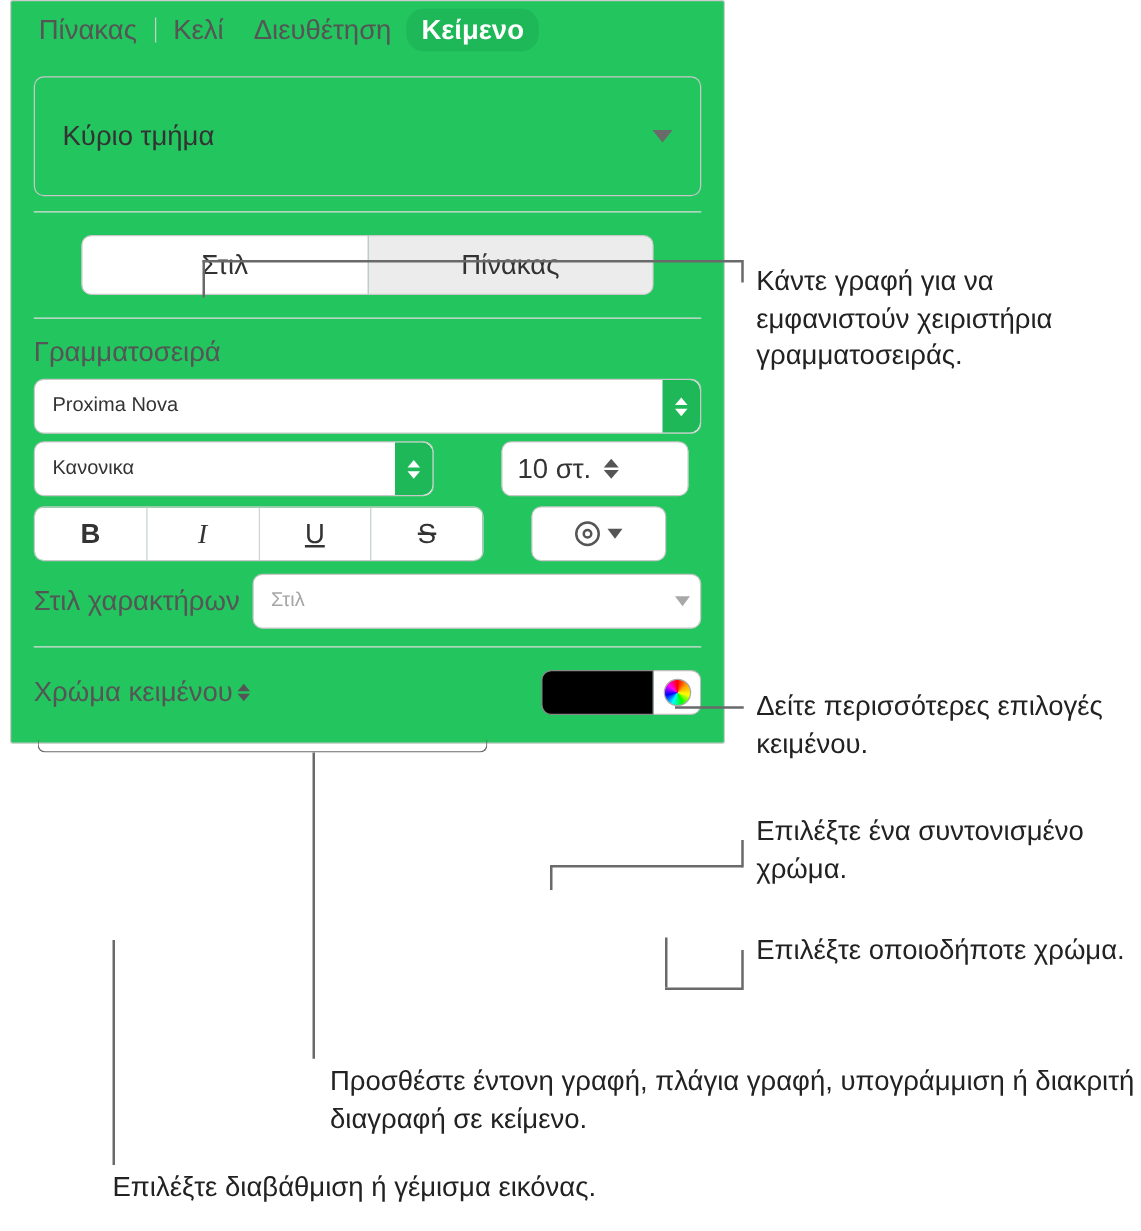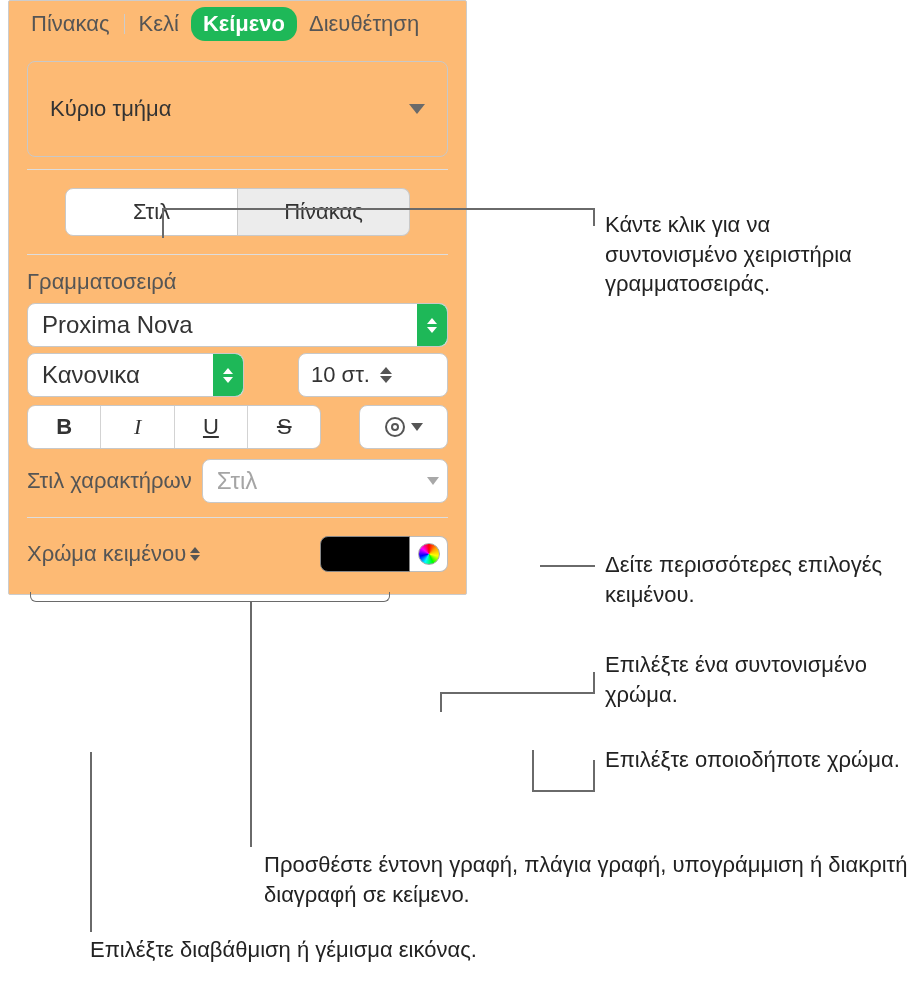--- a/index.html
+++ b/index.html
@@ -7,24 +7,24 @@
     font-family: -apple-system, "Helvetica Neue", Helvetica, Arial, sans-serif;
     background: #fff;
     width: 913px;
     height: 985px;
     position: relative;
     color: #333;
   }
   .panel {
     position: absolute;
     left: 8px; top: 0;
-    width: 459px;
+    width: 572px;
     border: 1px solid #ccc;
     border-radius: 2px;
-    background: #fdba74;
+    background: #22c55e;
   }
   .top-tabs {
     display: flex;
     align-items: center;
     gap: 0;
     padding: 6px 10px 8px;
     font-size: 22px;
     color: #555;
   }
   .top-tabs .tab {
@@ -85,21 +85,21 @@
     margin: 14px 18px 8px;
   }
   .row {
     display: flex; gap: 10px; align-items: center;
     margin: 6px 18px;
   }
   .dropdown {
     display: flex; align-items: center; justify-content: space-between;
     border: 1px solid #c8c8c8; border-radius: 8px;
     height: 44px; padding: 0 0 0 14px;
-    font-size: 24px; background: #fff;
+    font-size: 16px; background: #fff;
   }
   .dropdown.full { flex: 1; }
   .dd-knob {
     width: 30px; height: 100%;
     background: #1eb858;
     border-radius: 0 8px 8px 0;
     display: flex; flex-direction: column;
     align-items: center; justify-content: center;
     gap: 3px;
   }
@@ -200,22 +200,22 @@
   }
 </style>
 </head>
 <body>
 
 <div class="panel">
   <div class="top-tabs">
     <div class="tab">Πίνακας</div>
     <div class="sep"></div>
     <div class="tab">Κελί</div>
+    <div class="tab">Διευθέτηση</div>
     <div class="tab active">Κείμενο</div>
-    <div class="tab">Διευθέτηση</div>
   </div>
 
   <div class="section-select">
     <span>Κύριο τμήμα</span>
     <span class="chev-down"></span>
   </div>
 
   <div class="hr"></div>
 
   <div class="subtabs">
@@ -290,21 +290,21 @@
     </div>
     <div class="color-wells">
       <div class="well-black"></div>
       <div class="well-wheel">
         <div class="wheel"></div>
       </div>
     </div>
   </div>
 </div>
 
-<div class="callout" style="left:605px;top:210px;width:300px">Κάντε κλικ για να συντονισμένο χειριστήρια γραμματοσειράς.</div>
+<div class="callout" style="left:605px;top:210px;width:300px">Κάντε γραφή για να εμφανιστούν χειριστήρια γραμματοσειράς.</div>
 <div class="callout-line" style="left:162px;top:208px;width:1.5px;height:30px"></div>
 <div class="callout-line" style="left:162px;top:208px;height:1.5px;width:432px"></div>
 <div class="callout-line" style="left:593px;top:208px;width:1.5px;height:18px"></div>
 
 <div class="callout" style="left:605px;top:550px;width:300px">Δείτε περισσότερες επιλογές κειμένου.</div>
 <div class="callout-line" style="left:540px;top:565px;height:1.5px;width:55px"></div>
 
 <div class="callout" style="left:605px;top:650px;width:310px">Επιλέξτε ένα συντονισμένο χρώμα.</div>
 <div class="callout-line" style="left:440px;top:692px;width:1.5px;height:20px"></div>
 <div class="callout-line" style="left:440px;top:692px;height:1.5px;width:154px"></div>

